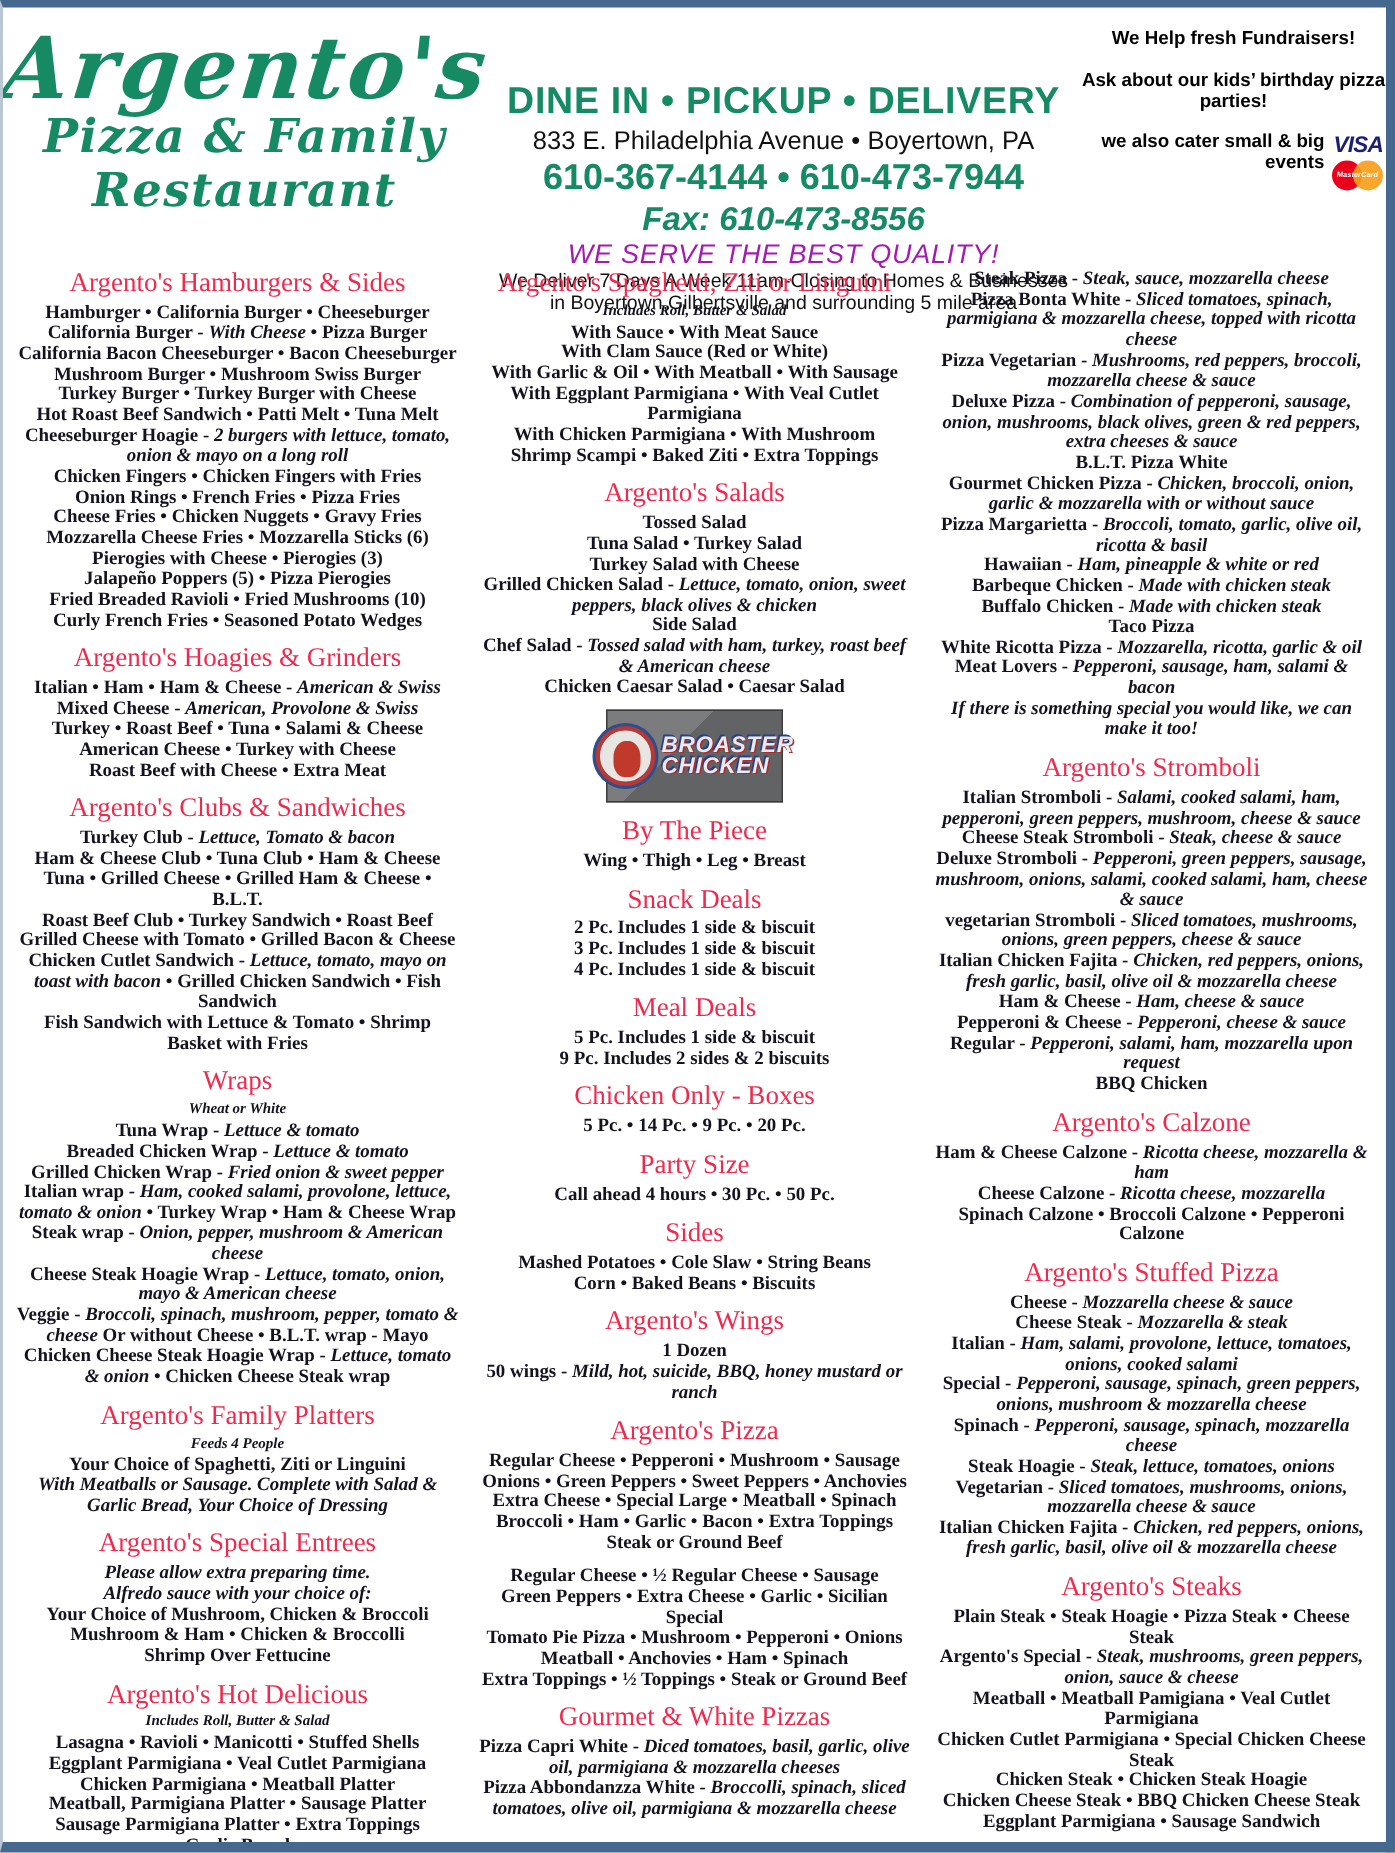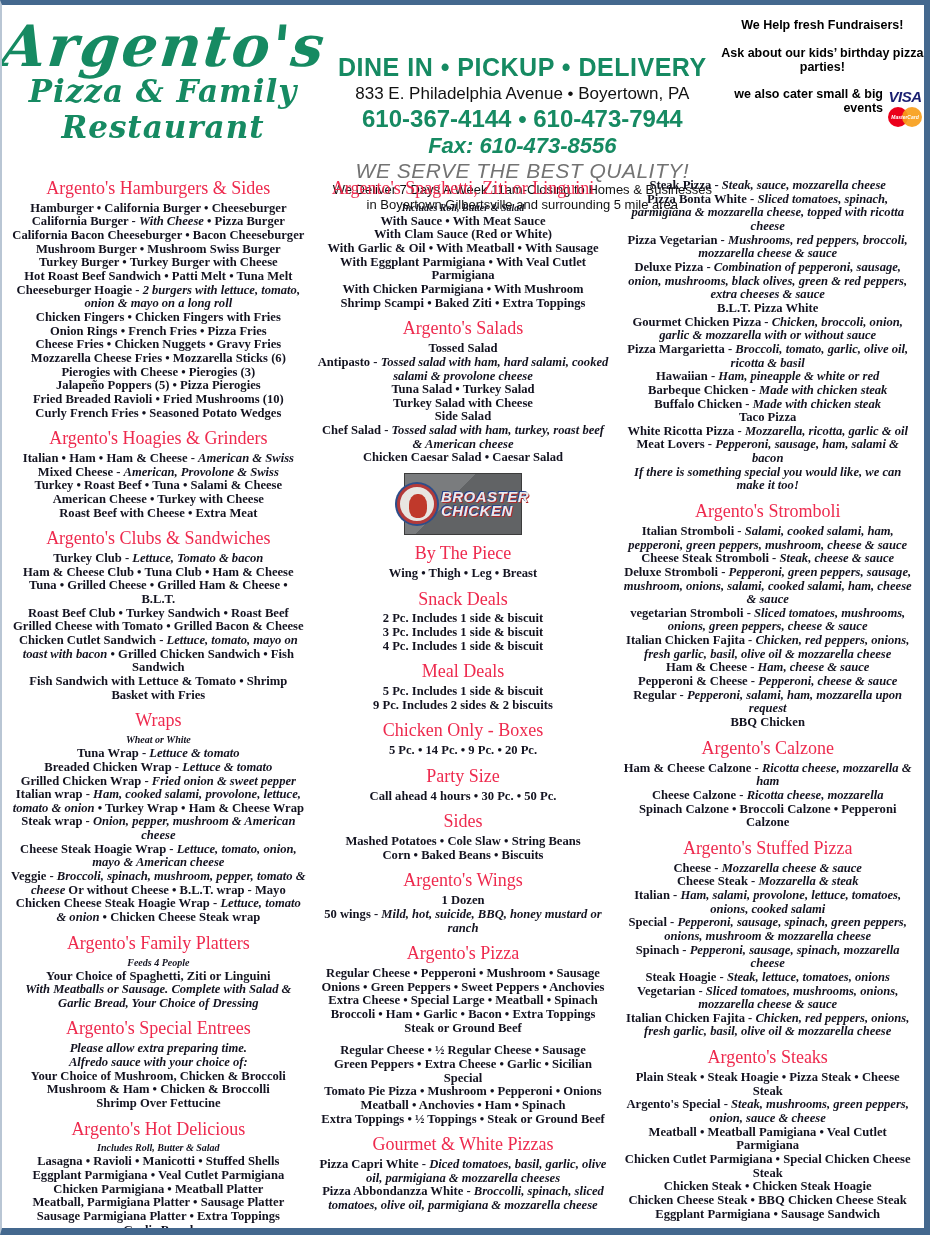--- a/index.html
+++ b/index.html
@@ -20,27 +20,27 @@
   }
   .logo-sub {
     font-family:"DejaVu Serif", serif; font-style:italic; font-weight:bold;
     font-size:31px; line-height:1.15; letter-spacing:1px;
   }
   .center-block { width:398px; text-align:center; padding-top:8px; font-family:"Liberation Sans", sans-serif; }
   .service-line { color:#168a62; font-weight:bold; font-size:25px; letter-spacing:.5px;margin-top:40px; }
   .address-line { color:#111; font-size:17px; margin-top:2px; }
   .phone-line { color:#168a62; font-weight:bold; font-size:24px; margin-top:1px; }
   .fax-line { color:#168a62; font-weight:bold; font-size:22px;font-style:italic; }
-  .tagline { color:#737373; font-style:italic; font-size:21px; letter-spacing:.5px; }
+  .tagline { color:#a21caf; font-style:italic; font-size:18px; letter-spacing:.5px; }
   .deliver-line { color:#111; font-size:13px; line-height:1.15; }
   .right-block { width:204px; padding-top:14px; text-align:center; font-family:"Liberation Sans", sans-serif; }
   .promo { font-weight:bold; font-size:12.5px; line-height:1.1; margin-bottom:14px; color:#000; }
   .promo3-row { display:flex; align-items:flex-start; justify-content:flex-end; gap:5px; padding-right:2px; }
   .promo3-row .promo { margin-bottom:0; text-align:right; }
-  .cards { display:flex; flex-direction:column; align-items:center; gap:2px; }
+  .cards { display:flex; flex-direction:column; align-items:flex-end; gap:2px; }
   .visa { color:#1a1f71; font-weight:bold; font-style:italic; font-size:15px; letter-spacing:-0.5px; font-family:"Liberation Sans", sans-serif; }
   .mc { position:relative; width:34px; height:20px; }
   .mc .c1,.mc .c2 { position:absolute; top:0; width:20px; height:20px; border-radius:50%; }
   .mc .c1 { left:0; background:#eb001b; }
   .mc .c2 { right:0; background:#f79e1b; opacity:.92; }
   .mc .mc-label { position:absolute; top:7px; left:1px; right:1px; font-size:5px; color:#fff; font-style:italic; font-weight:bold; text-align:center; font-family:"Liberation Sans", sans-serif; white-space:nowrap; }
   
   .columns { display:flex; width:100%; padding:0 4px; }
   .col { width:308px; padding:0 5px; text-align:center; }
   .menu-section { margin-top:9px; }
@@ -176,23 +176,23 @@
           <div class="line">With Sauce • With Meat Sauce</div>
           <div class="line">With Clam Sauce (Red or White)</div>
           <div class="line">With Garlic &amp; Oil • With Meatball • With Sausage</div>
           <div class="line">With Eggplant Parmigiana • With Veal Cutlet Parmigiana</div>
           <div class="line">With Chicken Parmigiana • With Mushroom</div>
           <div class="line">Shrimp Scampi • Baked Ziti • Extra Toppings</div>
         </div>
         <div class="menu-section">
           <div class="sec-title">Argento's Salads</div>
           <div class="line">Tossed Salad</div>
-          <div class="line">Antipasto - <i>Tossed salad with ham, hard salami, cooked salami &amp; provolone cheese</i></div>
           <div class="line">Tuna Salad • Turkey Salad</div>
           <div class="line">Turkey Salad with Cheese</div>
+          <div class="line">Grilled Chicken Salad - <i>Lettuce, tomato, onion, sweet peppers, black olives &amp; chicken</i></div>
           <div class="line">Side Salad</div>
           <div class="line">Chef Salad - <i>Tossed salad with ham, turkey, roast beef &amp; American cheese</i></div>
           <div class="line">Chicken Caesar Salad • Caesar Salad</div>
         </div>
         <div class="broaster">
           <span class="broaster-circle">
             <span class="broaster-face"></span>
           </span>
           <span class="broaster-text">BROASTER<br>CHICKEN</span>
         </div>

